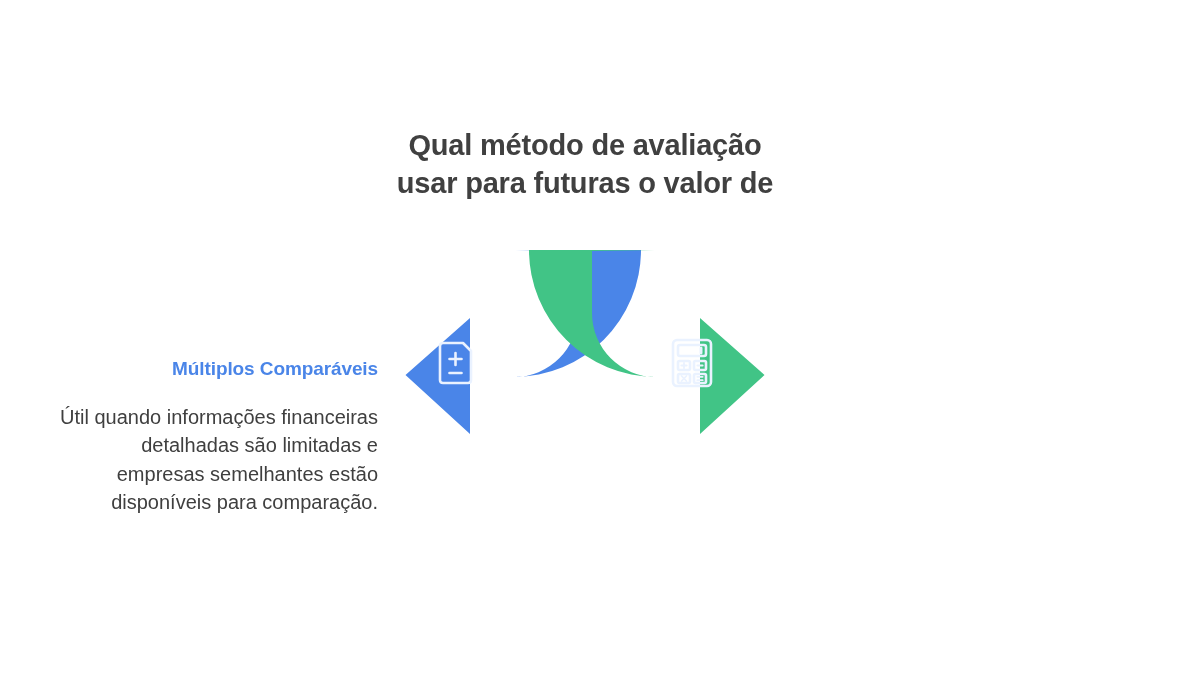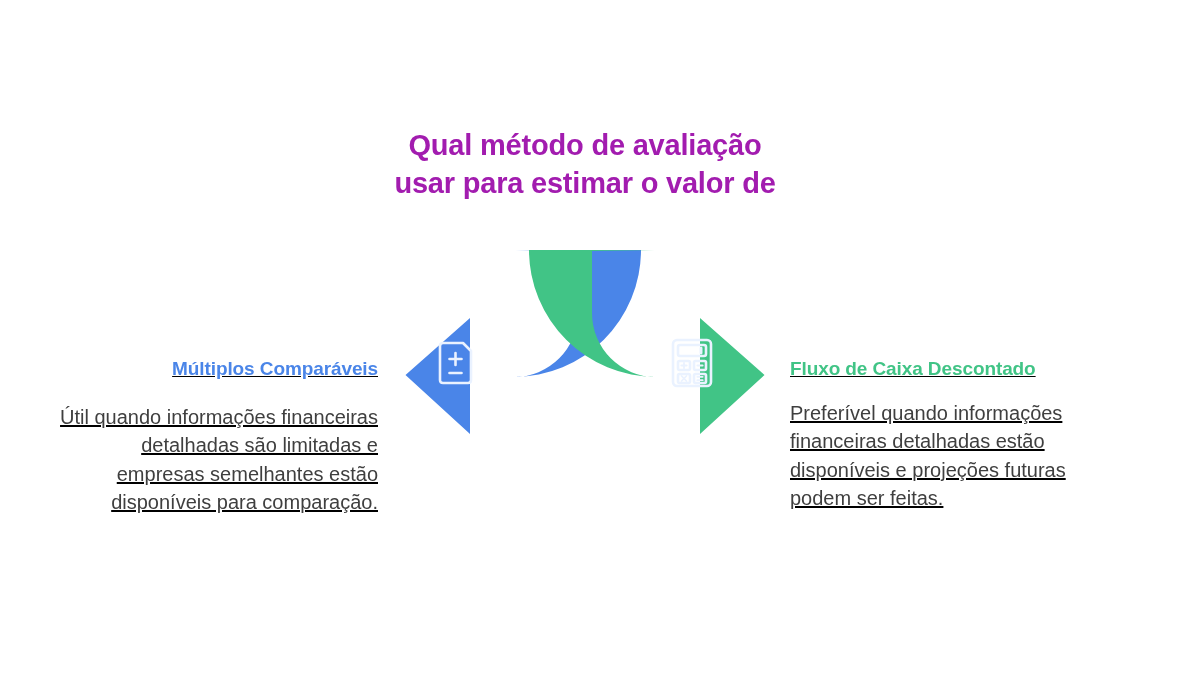--- a/index.html
+++ b/index.html
@@ -34,21 +34,20 @@
     position:absolute;
     left:390px; top:250px;
     width:390px; height:210px;
   }
 
   
   .side {
     position:absolute;
     top:358px;
     width:330px;
-    text-decoration:underline;
   }
   #side-left  { left:48px;  text-align:right; }
   #side-right { left:790px; text-align:left; }
 
   .side-heading {
     font-size:19px;
     font-weight:bold;
     line-height:1.2;
     letter-spacing:-0.1px;
     white-space:nowrap;
@@ -62,23 +61,23 @@
     line-height:1.42;
     color:#3f3f3f;
   }
   #side-right .side-body { margin-top:18px; }
 </style>
 </head>
 <body>
 
 <div id="stage" style="background: rgb(255, 255, 255);">
 
-  <div id="title" style="color: #a21caf;">
+  <div id="title" style="color: #404040;">
     <span class="tline">Qual método de avaliação</span>
-    <span class="tline">usar para estimar o valor de</span>
+    <span class="tline">usar para futuras o valor de</span>
   </div>
 
   <svg id="arrows" viewBox="0 0 390 210">
 
     <g>
 
       <path fill="#4a85e8" d="M125.5,1
                H188
                V63
                A 64,64 0 0 1 124,127
@@ -134,18 +133,14 @@
         </g>
       </g>
     </g>
   </svg>
 
   <div class="side" id="side-left">
     <div class="side-heading" style="color: rgb(74, 133, 232);">Múltiplos Comparáveis</div>
     <div class="side-body" style="color: rgb(63, 63, 63);">Útil quando informações financeiras detalhadas são limitadas e empresas semelhantes estão disponíveis para comparação.</div>
   </div>
 
-  <div class="side" id="side-right">
-    <div class="side-heading" style="color: rgb(65, 196, 134);">Fluxo de Caixa Descontado</div>
-    <div class="side-body" style="color: rgb(63, 63, 63);">Preferível quando informações financeiras detalhadas estão disponíveis e projeções futuras podem ser feitas.</div>
-  </div>
 
 </div>
 
 </body></html>

